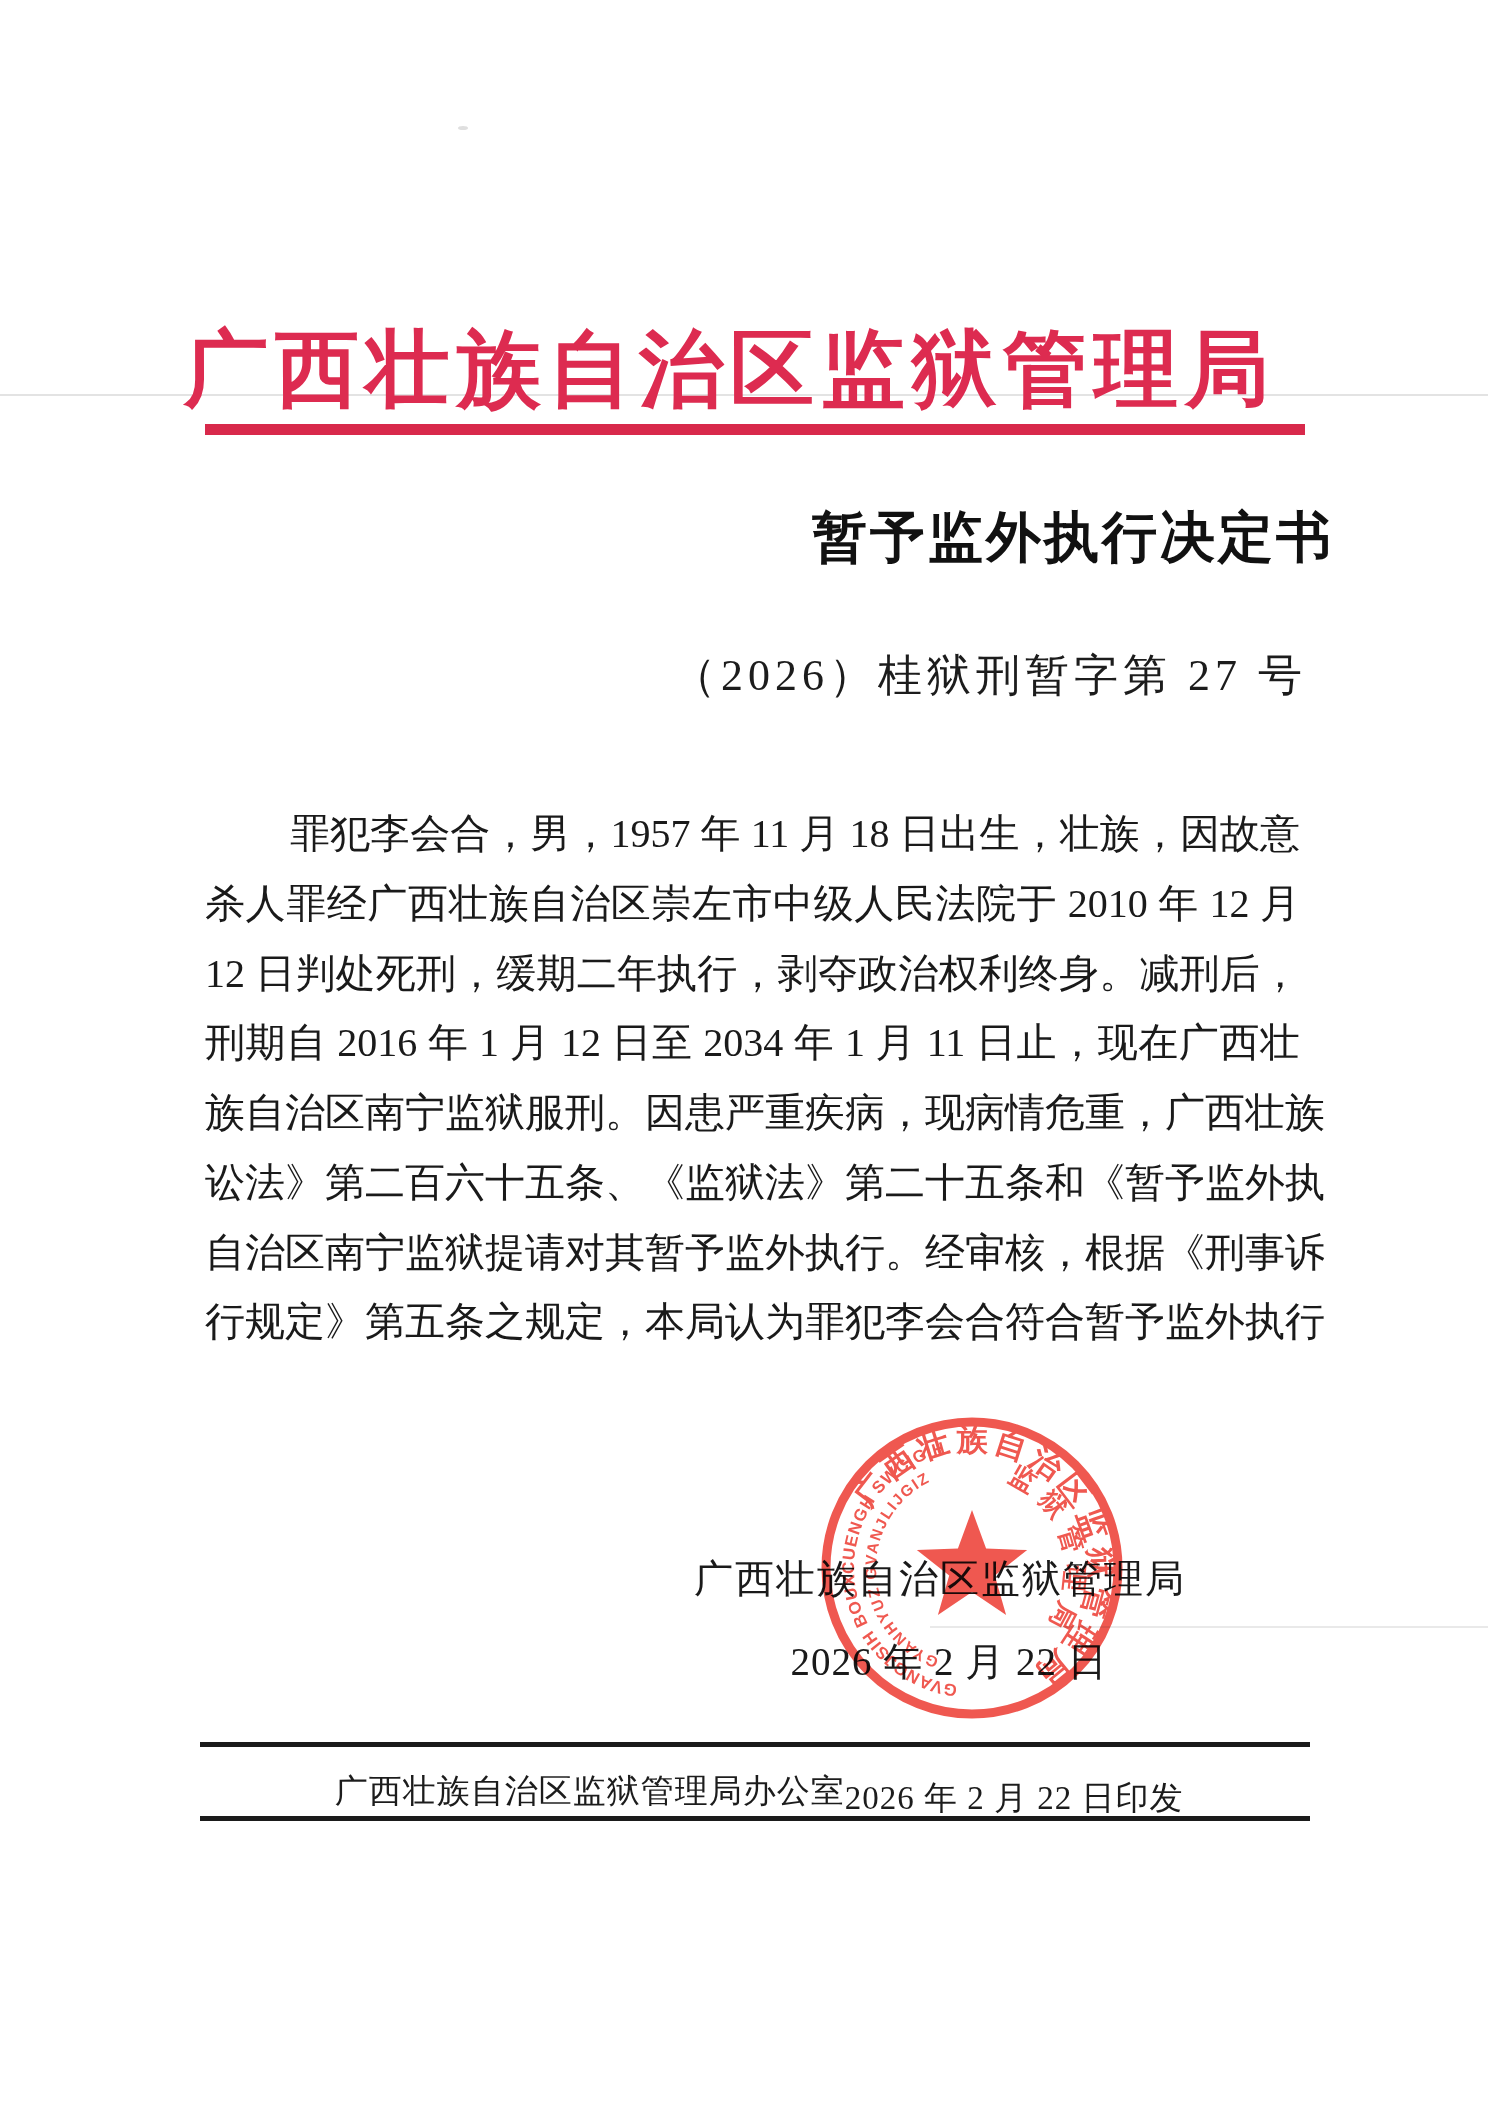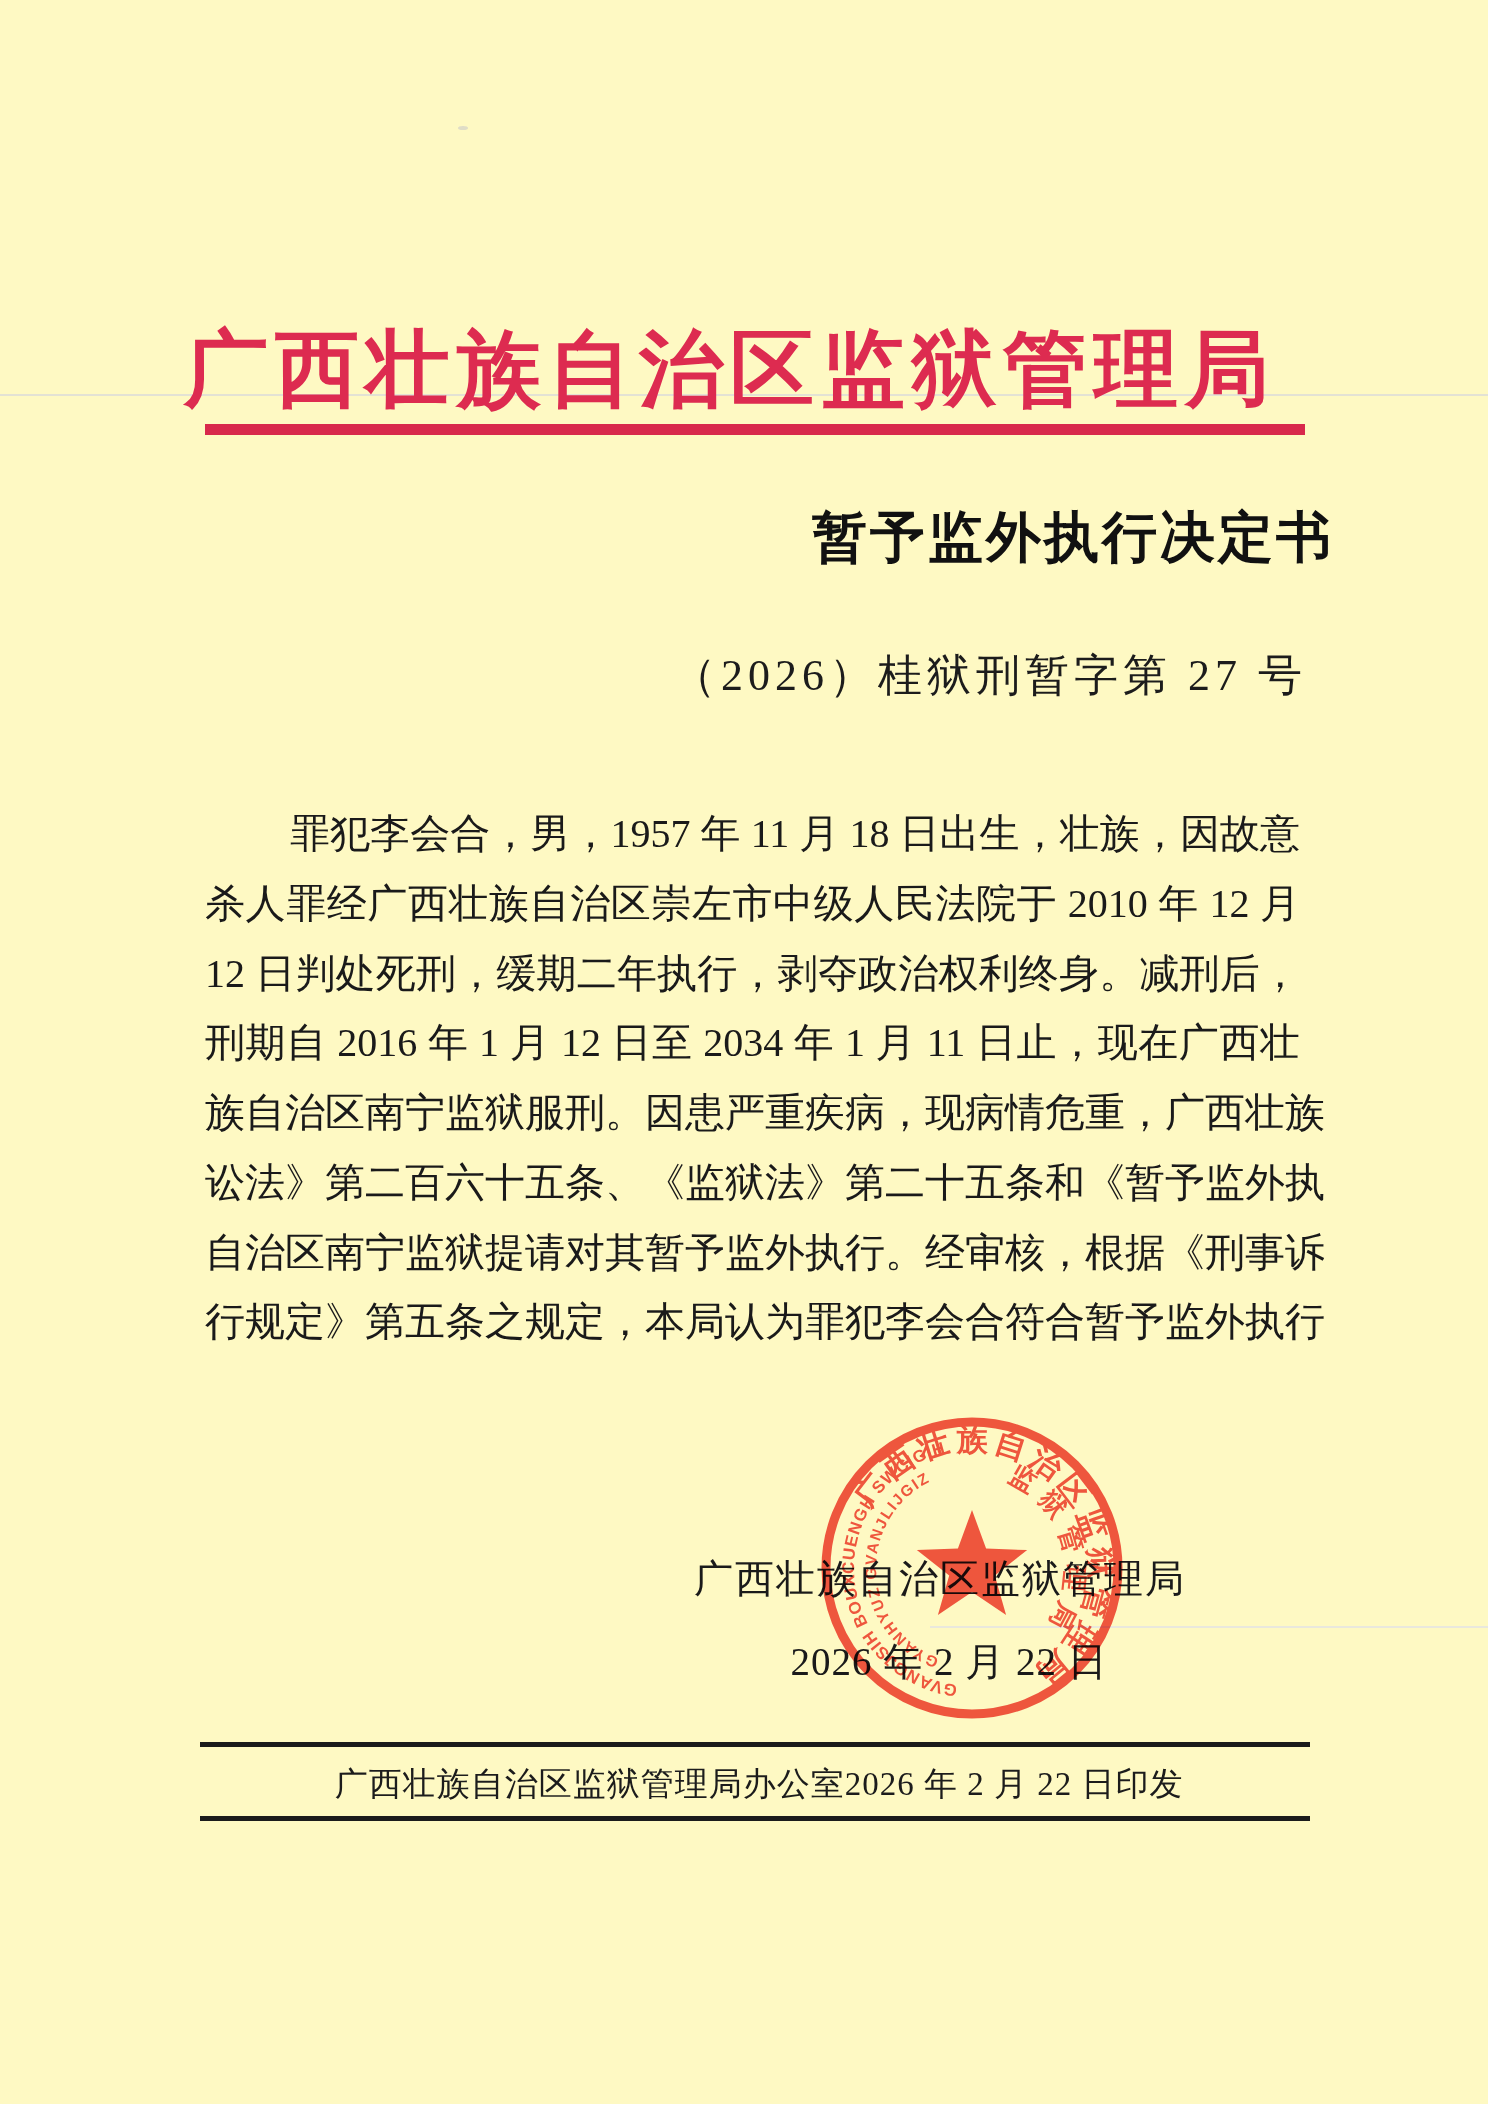--- a/index.html
+++ b/index.html
@@ -1,20 +1,20 @@
 <!DOCTYPE html>
 <html><head>
 <meta charset="utf-8">
 <style>
   html,body{margin:0;padding:0;background:#9a9a9a;}
   .page{
     position:relative;
     width:1488px;height:2104px;
     margin:0 auto;
-    background:#fef9c3;
+    background:#ffffff;
     overflow:hidden;
     font-family:"Liberation Serif","DejaVu Serif",serif;
     color:#1c1c1c;
   }
   
   .artifact{position:absolute;pointer-events:none;}
   .hairline-1{top:394px;left:0;width:1488px;height:2px;background:#d9d9d9;opacity:.75;}
   .hairline-2{top:1626px;left:930px;width:558px;height:2px;background:#e4e4e4;opacity:.8;}
   .speck{top:126px;left:458px;width:10px;height:4px;background:#c9c9c9;border-radius:50%;opacity:.6;}
 
@@ -71,21 +71,21 @@
 
   .footer-rule{position:absolute;left:200px;width:1110px;height:5px;background:#1b1b1b;}
   .footer-rule.top{top:1742px;}
   .footer-rule.bottom{top:1816px;}
   .footer-row{
     position:absolute;top:1762px;left:200px;width:1110px;
     display:flex;justify-content:center;align-items:center;
     font-size:33px;letter-spacing:1px;color:#1c1c1c;
   }
   .footer-office{padding-left:10px;white-space:nowrap;}
-  .footer-printdate{padding-right:2px;white-space:nowrap;}
+  .footer-printdate{padding-right:2px;white-space:nowrap;margin-top:14px;}
 </style>
 </head>
 <body>
 
 <div class="page">
 
   <div class="artifact hairline-1"></div>
   <div class="artifact hairline-2"></div>
   <div class="artifact speck"></div>
 

